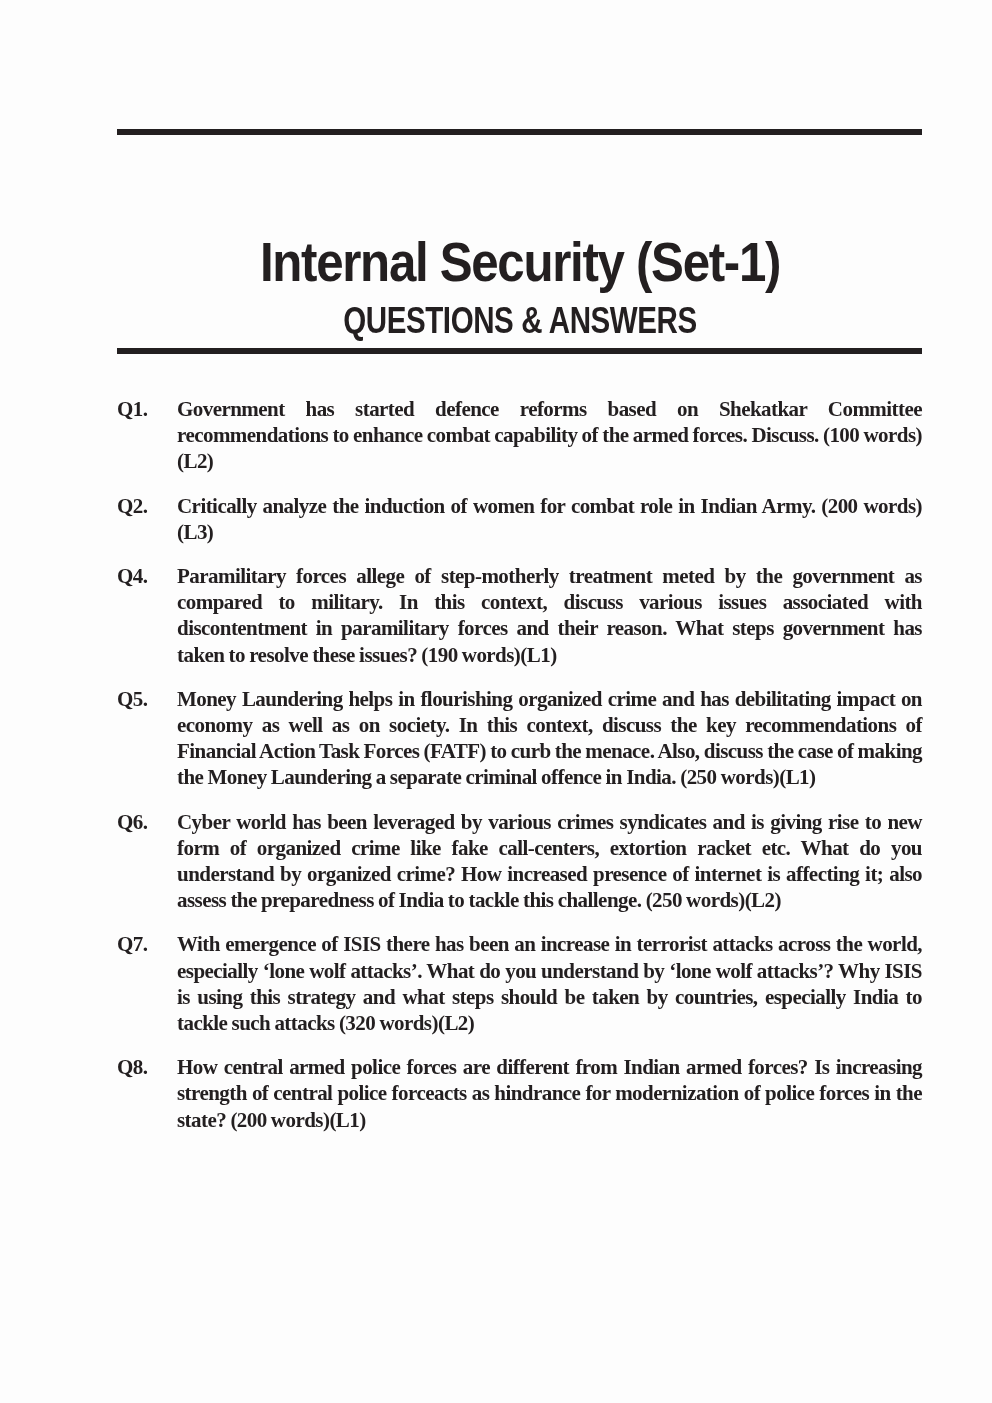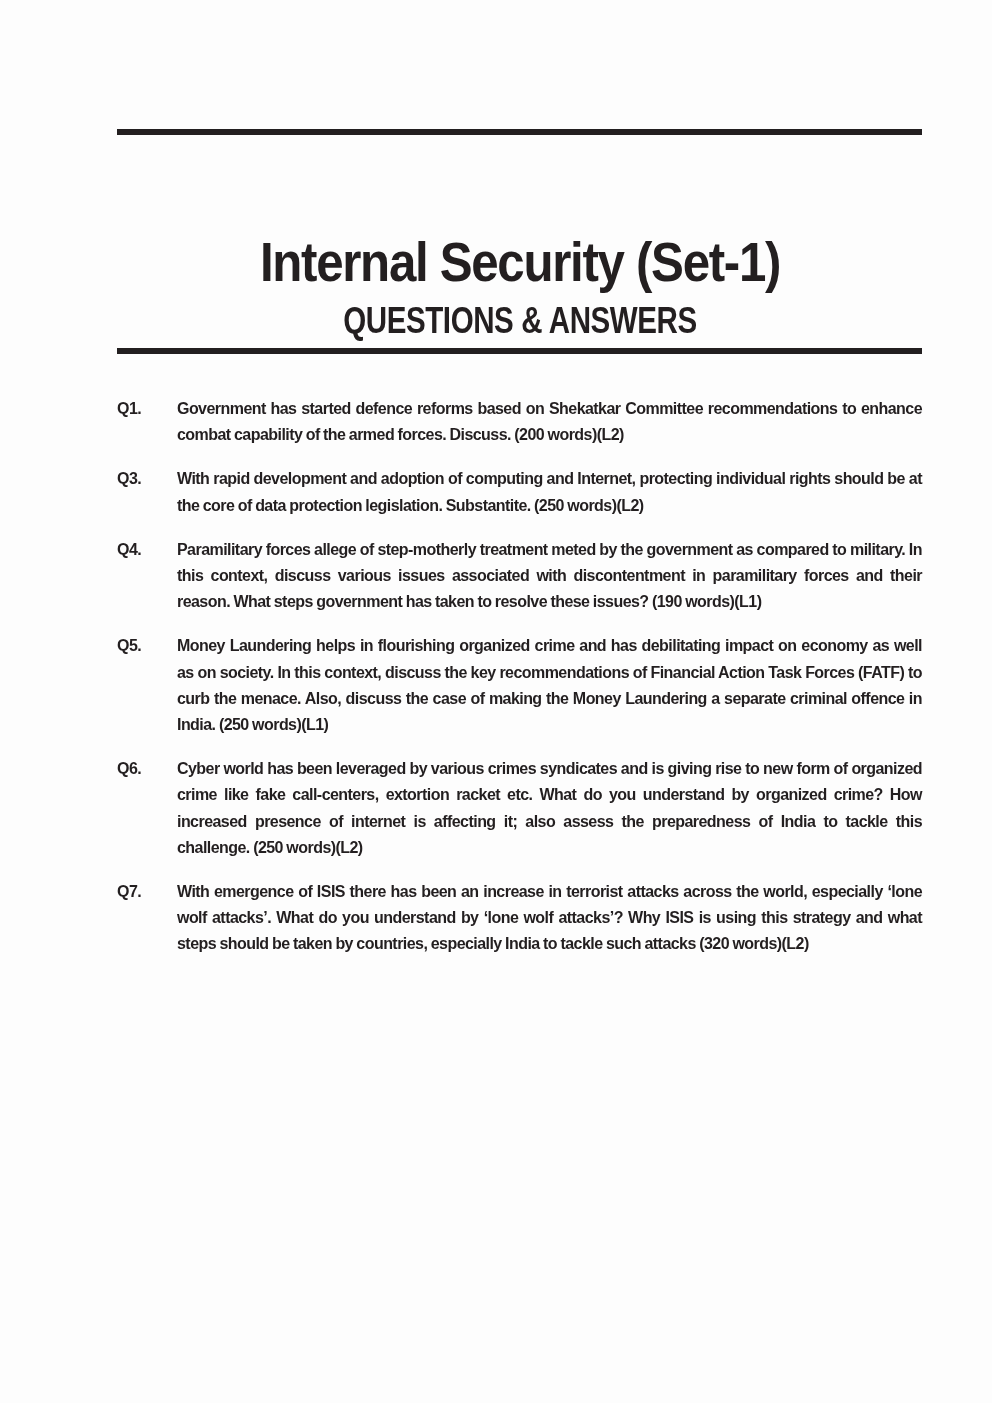--- a/index.html
+++ b/index.html
@@ -54,26 +54,27 @@
   .questions {
     position: absolute;
     top: 396px;
     left: 117px;
     width: 805px;
   }
   .q {
     position: relative;
     padding-left: 60px;
     font-weight: bold;
-    font-size: 16px;
+    font-size: 21px;
     line-height: 26.2px;
     text-align: justify;
     letter-spacing: -0.55px;
     word-spacing: -0.5px;
     margin-bottom: 18px;
+    font-family: Liberation Serif, serif;
   }
   .q-num {
     position: absolute;
     left: 0;
     top: 0;
     width: 50px;
   }
   .q-text {
     display: block;
   }
@@ -82,35 +83,39 @@
 <body>
 
 <div class="rule rule-top"></div>
 <h1 class="title">Internal Security (Set-1)</h1>
 <h2 class="subtitle">QUESTIONS &amp; ANSWERS</h2>
 <div class="rule rule-bottom"></div>
 
 <div class="questions">
   <div class="q">
     <span class="q-num">Q1.</span>
-    <span class="q-text">Government has started defence reforms based on Shekatkar Committee recommendations to enhance combat capability of the armed forces. Discuss. (200 words)(L2)</span>
+    <span class="q-text">Government has started defence reforms based on Shekatkar Committee recommendations to enhance combat capability of the armed forces. Discuss. (100 words)(L2)</span>
   </div>
   <div class="q">
-    <span class="q-num">Q3.</span>
-    <span class="q-text">With rapid development and adoption of computing and Internet, protecting individual rights should be at the core of data protection legislation. Substantite. (250 words)(L2)</span>
+    <span class="q-num">Q2.</span>
+    <span class="q-text">Critically analyze the induction of women for combat role in Indian Army. (200 words)(L3)</span>
   </div>
   <div class="q">
     <span class="q-num">Q4.</span>
     <span class="q-text">Paramilitary forces allege of step-motherly treatment meted by the government as compared to military. In this context, discuss various issues associated with discontentment in paramilitary forces and their reason. What steps government has taken to resolve these issues? (190 words)(L1)</span>
   </div>
   <div class="q">
     <span class="q-num">Q5.</span>
     <span class="q-text">Money Laundering helps in flourishing organized crime and has debilitating impact on economy as well as on society. In this context, discuss the key recommendations of Financial Action Task Forces (FATF) to curb the menace. Also, discuss the case of making the Money Laundering a separate criminal offence in India. (250 words)(L1)</span>
   </div>
   <div class="q">
     <span class="q-num">Q6.</span>
     <span class="q-text">Cyber world has been leveraged by various crimes syndicates and is giving rise to new form of organized crime like fake call-centers, extortion racket etc. What do you understand by organized crime? How increased presence of internet is affecting it; also assess the preparedness of India to tackle this challenge. (250 words)(L2)</span>
   </div>
   <div class="q">
     <span class="q-num">Q7.</span>
     <span class="q-text">With emergence of ISIS there has been an increase in terrorist attacks across the world, especially ‘lone wolf attacks’. What do you understand by ‘lone wolf attacks’? Why ISIS is using this strategy and what steps should be taken by countries, especially India to tackle such attacks (320 words)(L2)</span>
   </div>
+  <div class="q">
+    <span class="q-num">Q8.</span>
+    <span class="q-text">How central armed police forces are different from Indian armed forces? Is increasing strength of central police forceacts as hindrance for modernization of police forces in the state? (200 words)(L1)</span>
+  </div>
 </div>
 
 </body></html>

